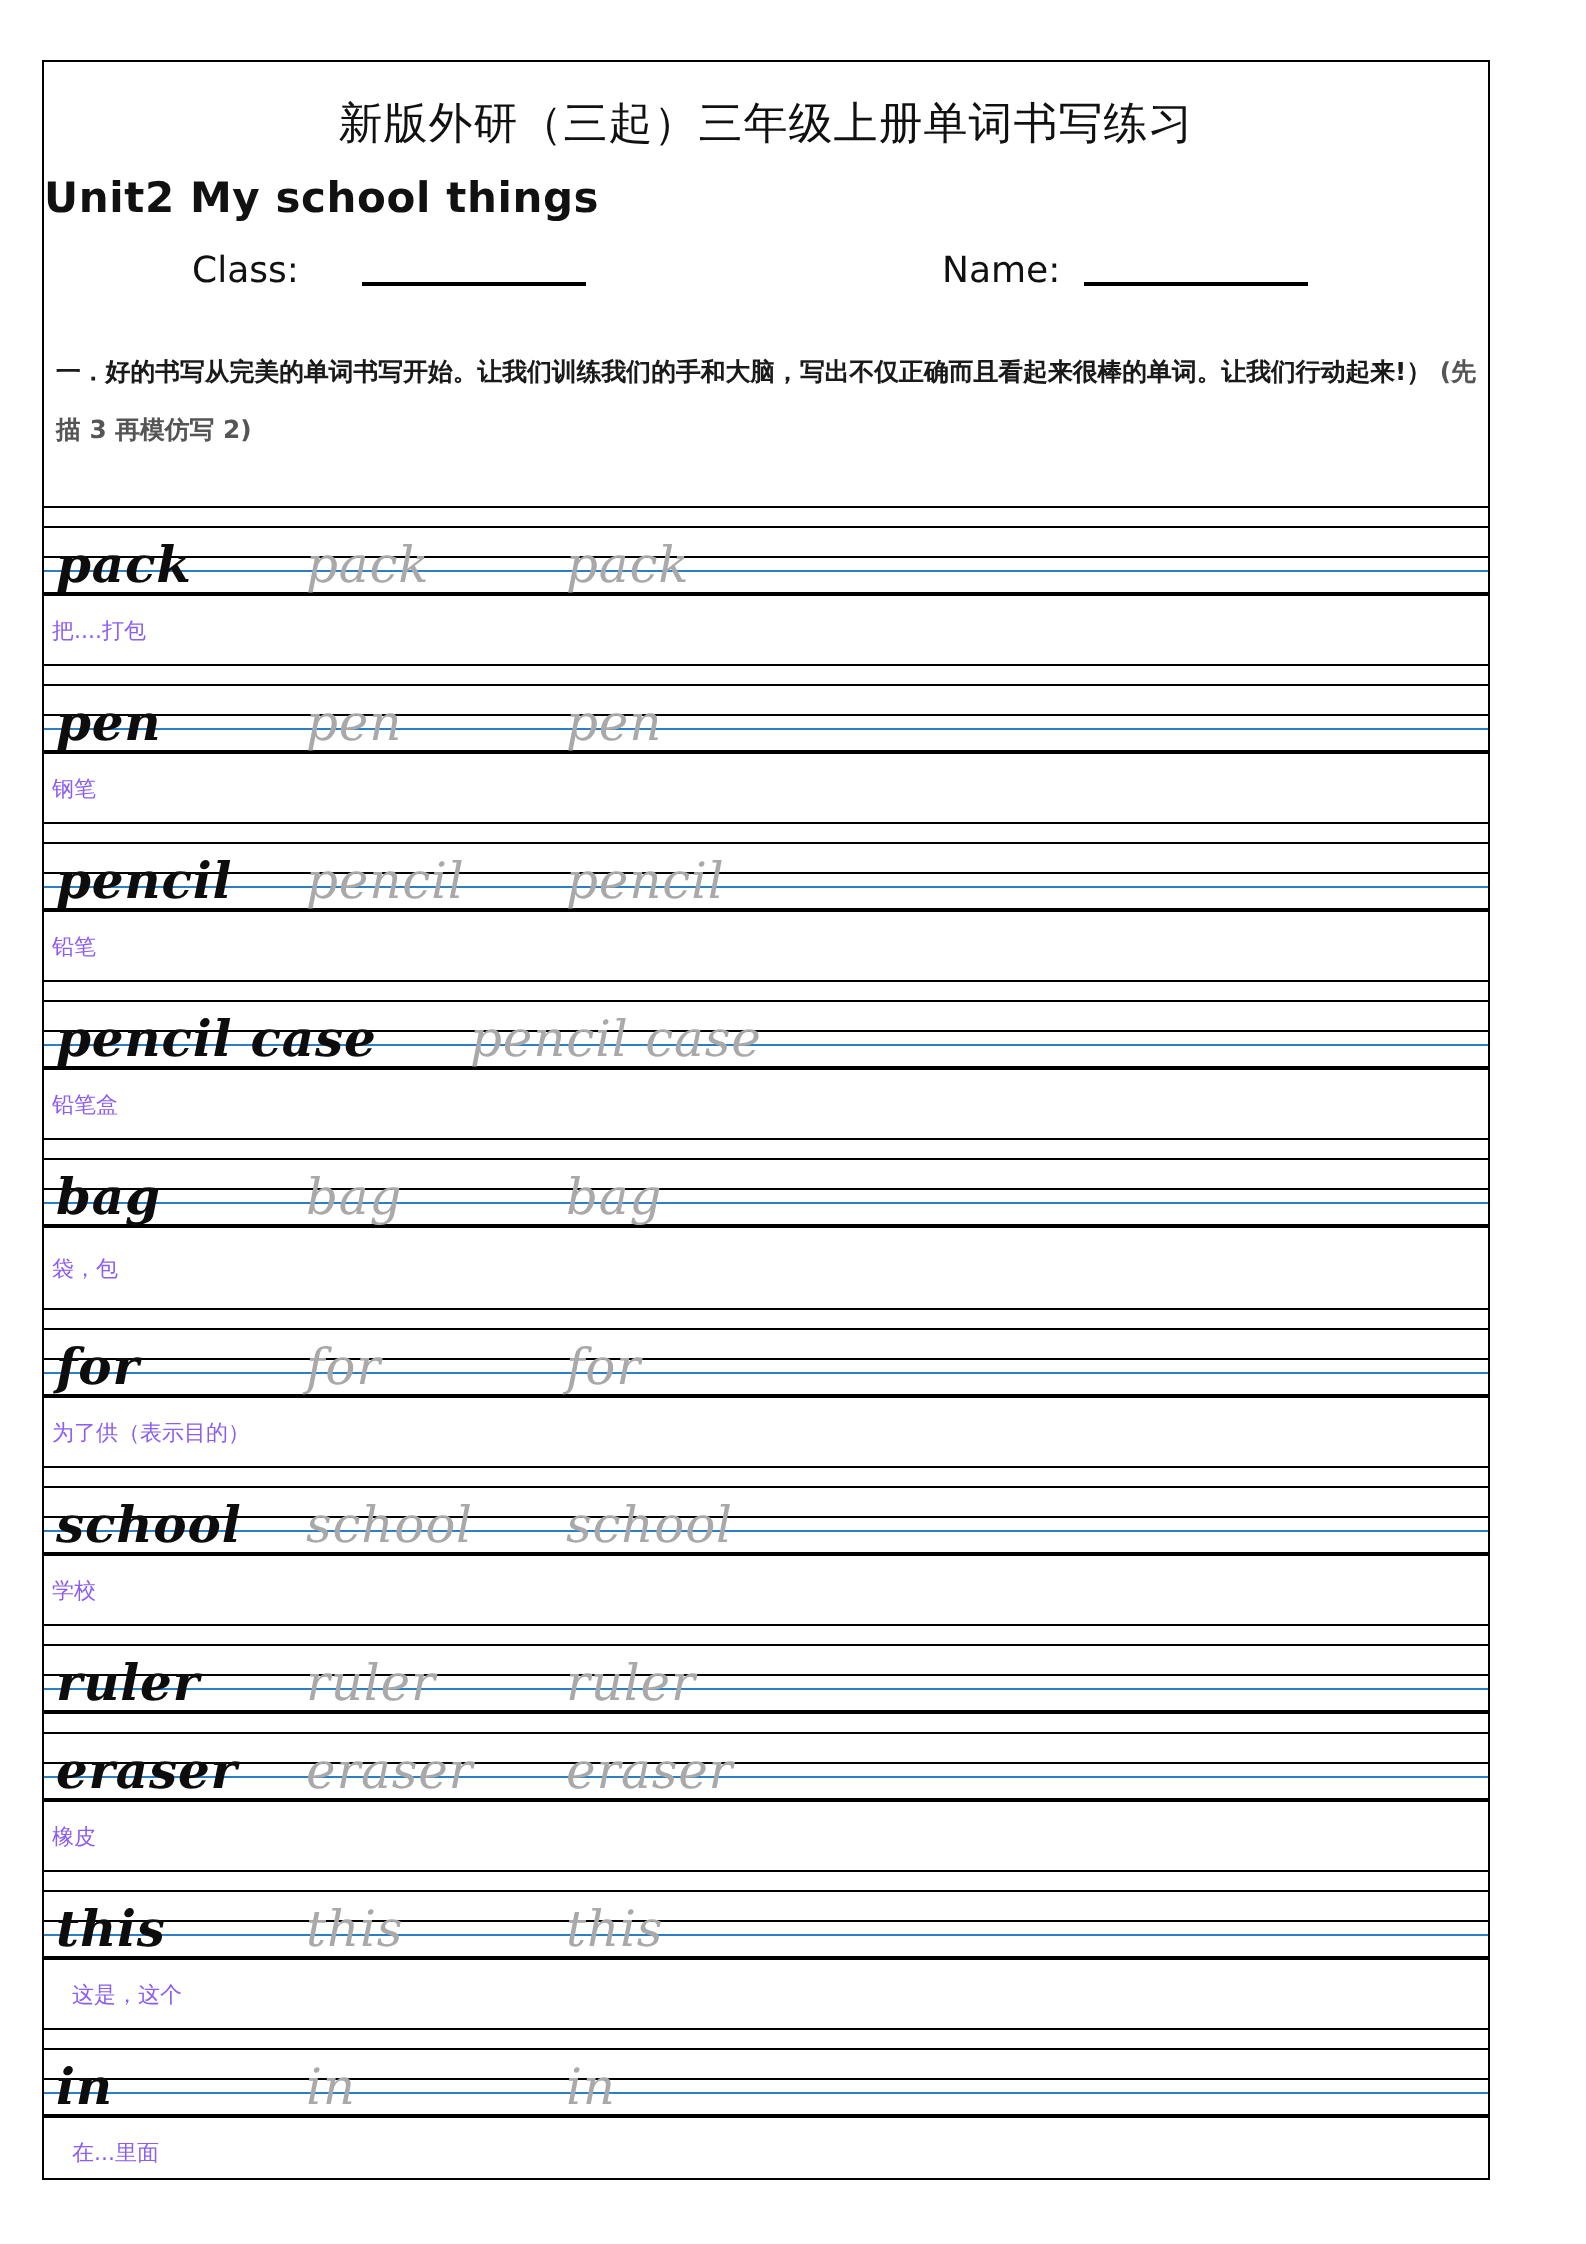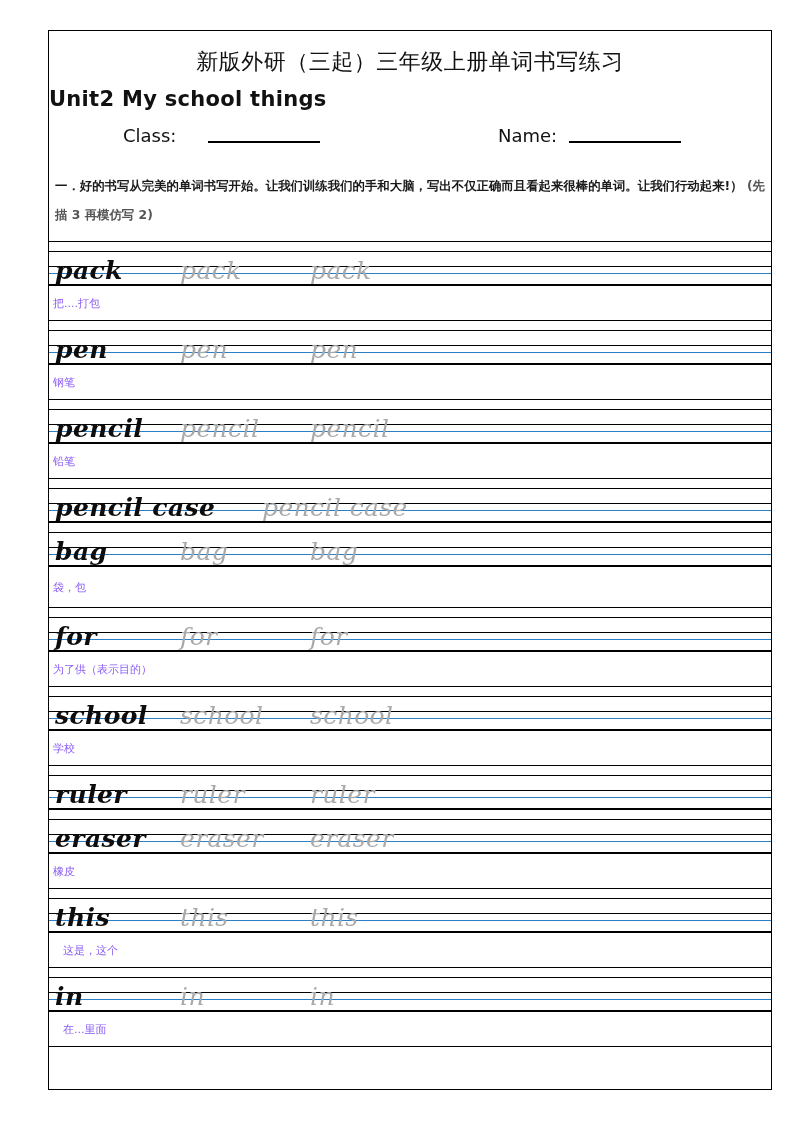--- a/index.html
+++ b/index.html
@@ -3,21 +3,21 @@
 <meta charset="utf-8">
 <style>
   html,body{margin:0;padding:0;background:#fff;}
   body{
     width:793px;height:1122px;
     font-family:"Liberation Sans","DejaVu Sans",sans-serif;
     -webkit-font-smoothing:antialiased;
   }
   .page{
     position:absolute;
-    left:48px;top:30px;
+    left:21px;top:30px;
     width:724px;height:1060px;
     border:1.6px solid #000;
     box-sizing:border-box;
     background:#fff;
     overflow:hidden;
   }
 
   
   .title-main{
     text-align:center;
@@ -65,21 +65,21 @@
     line-height:2.35;
     color:#1a1a1a;
     text-align:justify;
     font-family:"DejaVu Sans","Liberation Sans",sans-serif;
     font-weight:bold;
   }
   .instruct .hint{color:#555;}
 
   
   .rows{
-    margin-top:12px;
+    margin-top:24px;
     border-top:1.4px solid #000;
   }
   .wrow{
     border-bottom:1.4px solid #000;
     position:relative;
   }
 
   
   .guide{
     position:relative;
@@ -186,20 +186,21 @@
       </div>
       <div class="wrow">
         <div class="guide">
           <div class="rule r-top"></div>
           <div class="rule r-mid"></div>
           <div class="rule r-blue"></div>
           <div class="rule r-base"></div>
           <div class="slot s1" style="left: 6px;">pencil case</div>
           <div class="slot s2" style="left: 213px;">pencil case</div>
         </div>
+        <div class="meaning">铅笔盒</div>
       </div>
       <div class="wrow">
         <div class="guide">
           <div class="rule r-top"></div>
           <div class="rule r-mid"></div>
           <div class="rule r-blue"></div>
           <div class="rule r-base"></div>
           <div class="slot s1" style="left: 6px;">bag</div>
           <div class="slot s2" style="left: 131px;">bag</div>
           <div class="slot s3" style="left: 261px;">bag</div>

